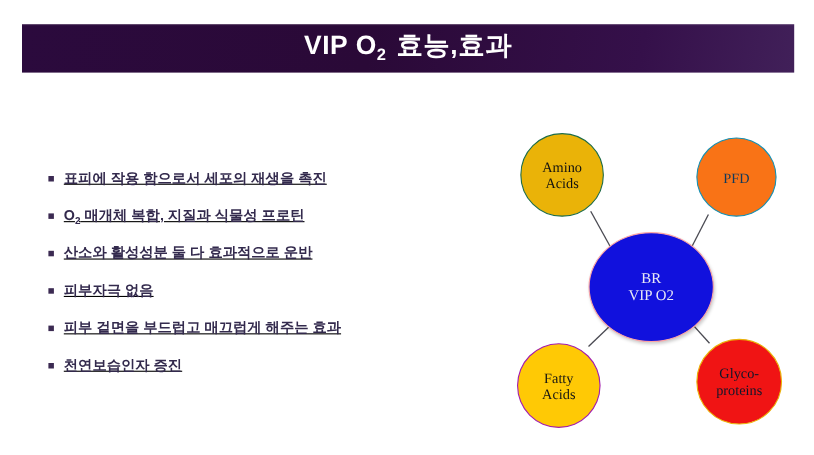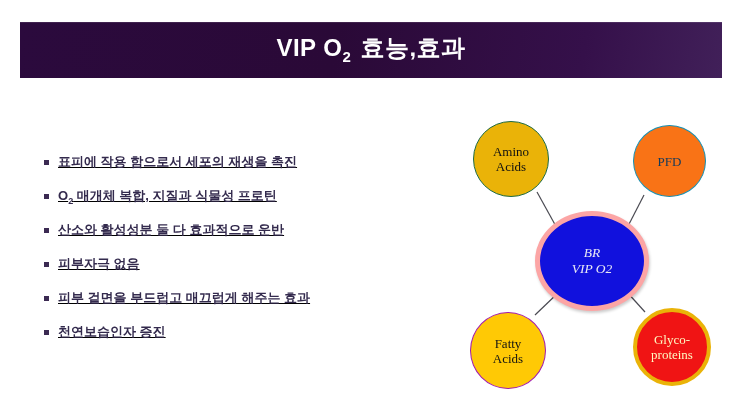--- a/index.html
+++ b/index.html
@@ -23,21 +23,21 @@
     height: 414px;
     background: #ffffff;
   }
 
   
   #title-bar {
     position: absolute;
     left: 20px;
     top: 22px;
     width: 702px;
-    height: 56px;
+    height: 44px;
     background: linear-gradient(100deg, #2b0a3d 0%, #2a0937 45%, #35104a 80%, #412059 100%);
     box-shadow: 0 1px 0 rgba(255,255,255,0.10) inset;
     display: flex;
     align-items: center;
     justify-content: center;
   }
   #title-text {
     color: #ffffff;
     font-family: "Liberation Sans", sans-serif;
     font-size: 24px;
@@ -117,26 +117,25 @@
     font-size: 13px;
     line-height: 15px;
     box-sizing: border-box;
   }
   #node-center {
     left: 80px;
     top: 111px;
     width: 114px;
     height: 100px;
     background: #1111dd;
-    border: 5px solid #fca5a5;
+    border: 1px solid #fca5a5;
     color: #e8e8f5;
     font-size: 13.5px;
     line-height: 16px;
     box-shadow: 1px 2px 3px rgba(0,0,0,0.20);
-    font-style: italic;
   }
   #node-amino {
     left: 18px;
     top: 21px;
     width: 76px;
     height: 76px;
     background: #eab308;
     border: 1px solid #1d6b46;
     color: #111111;
   }
@@ -157,22 +156,22 @@
     background: #ffc905;
     border: 1px solid #a21caf;
     color: #141414;
   }
   #node-glyco {
     left: 178px;
     top: 208px;
     width: 78px;
     height: 78px;
     background: #f01414;
-    border: 4px solid #eab308;
-    color: #fef9c3;
+    border: 1px solid #eab308;
+    color: #0f172a;
   }
   .node-label {
     display: block;
     white-space: pre-line;
     pointer-events: none;
   }
 </style>
 </head>
 <body>
 

